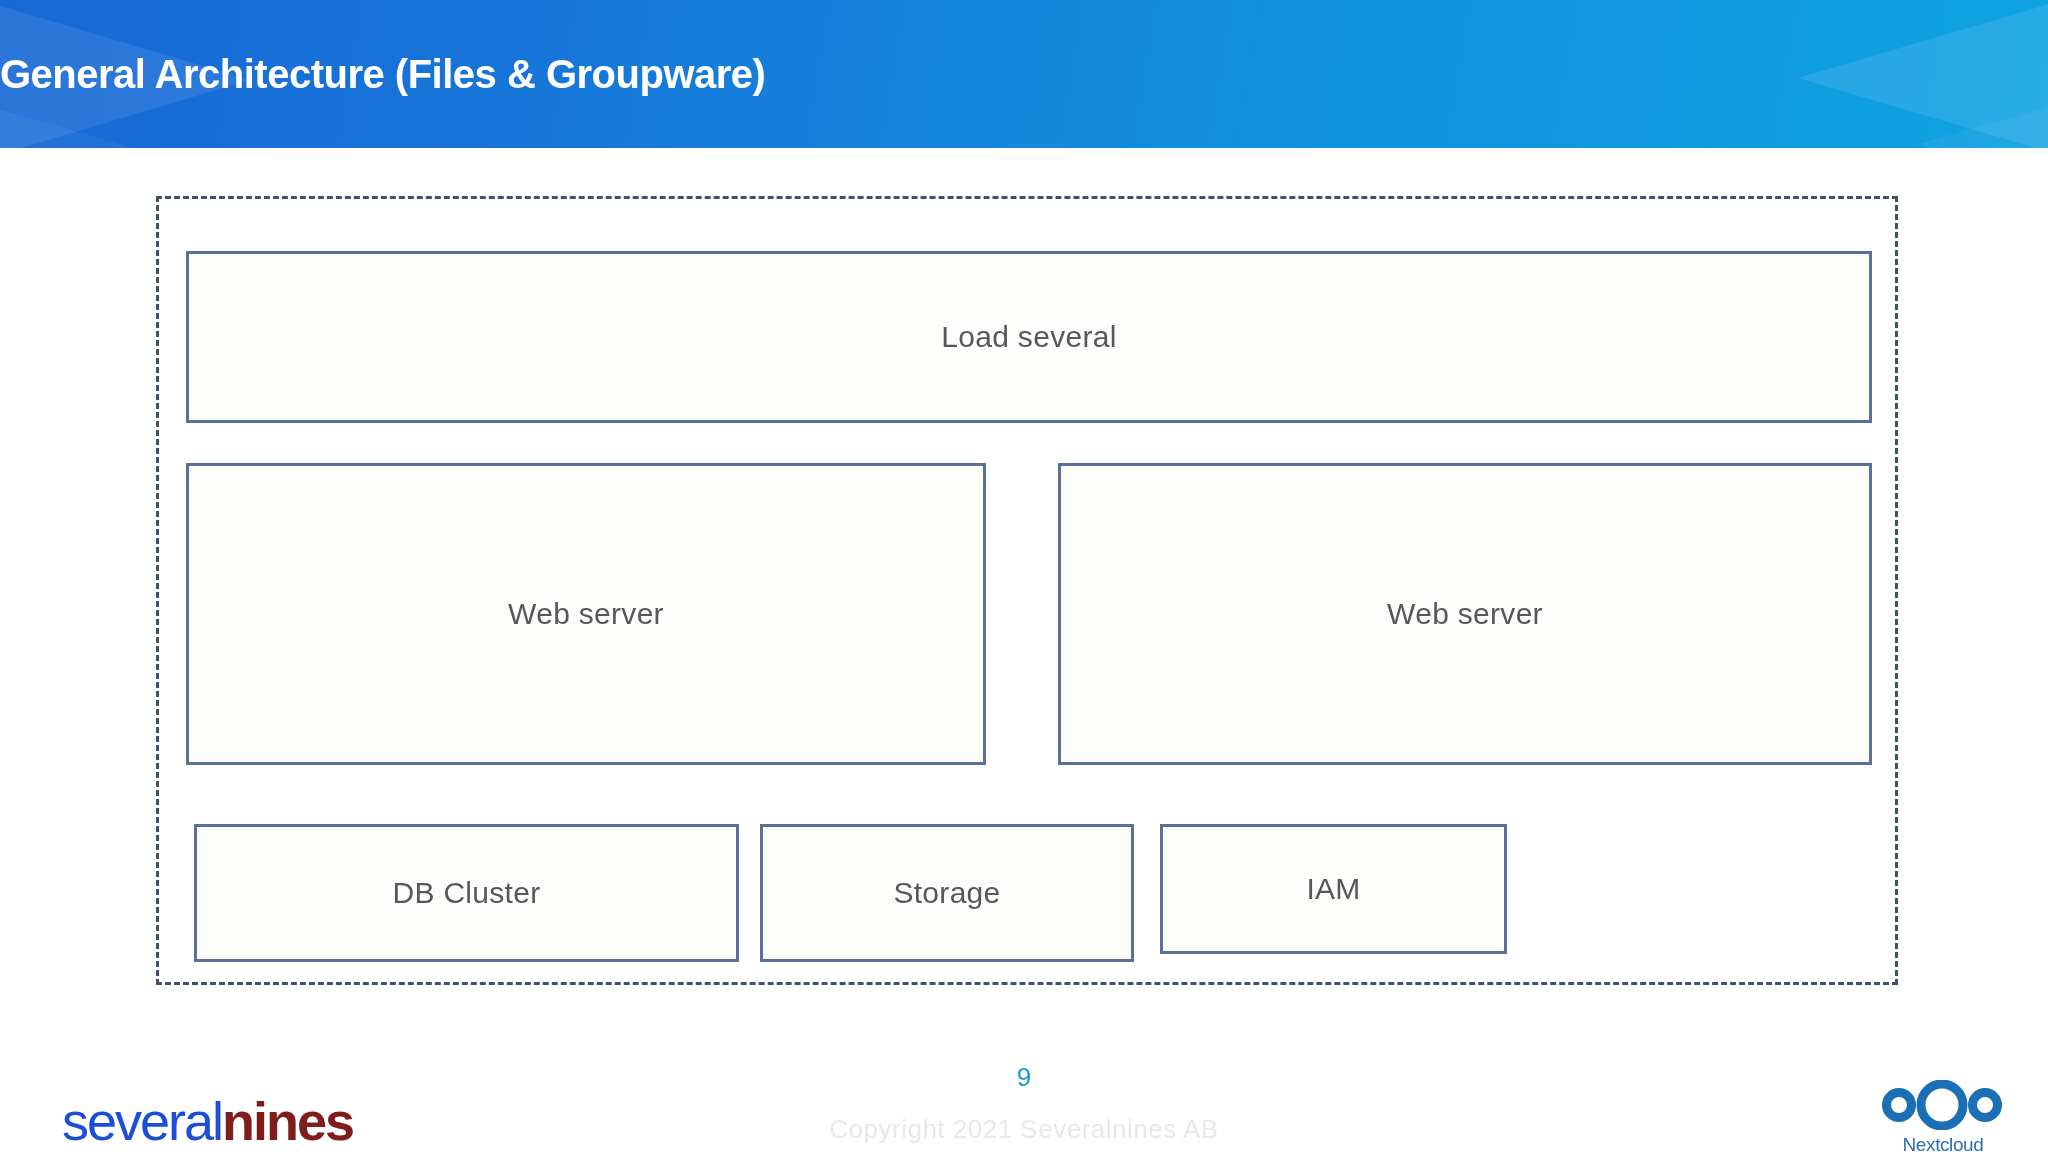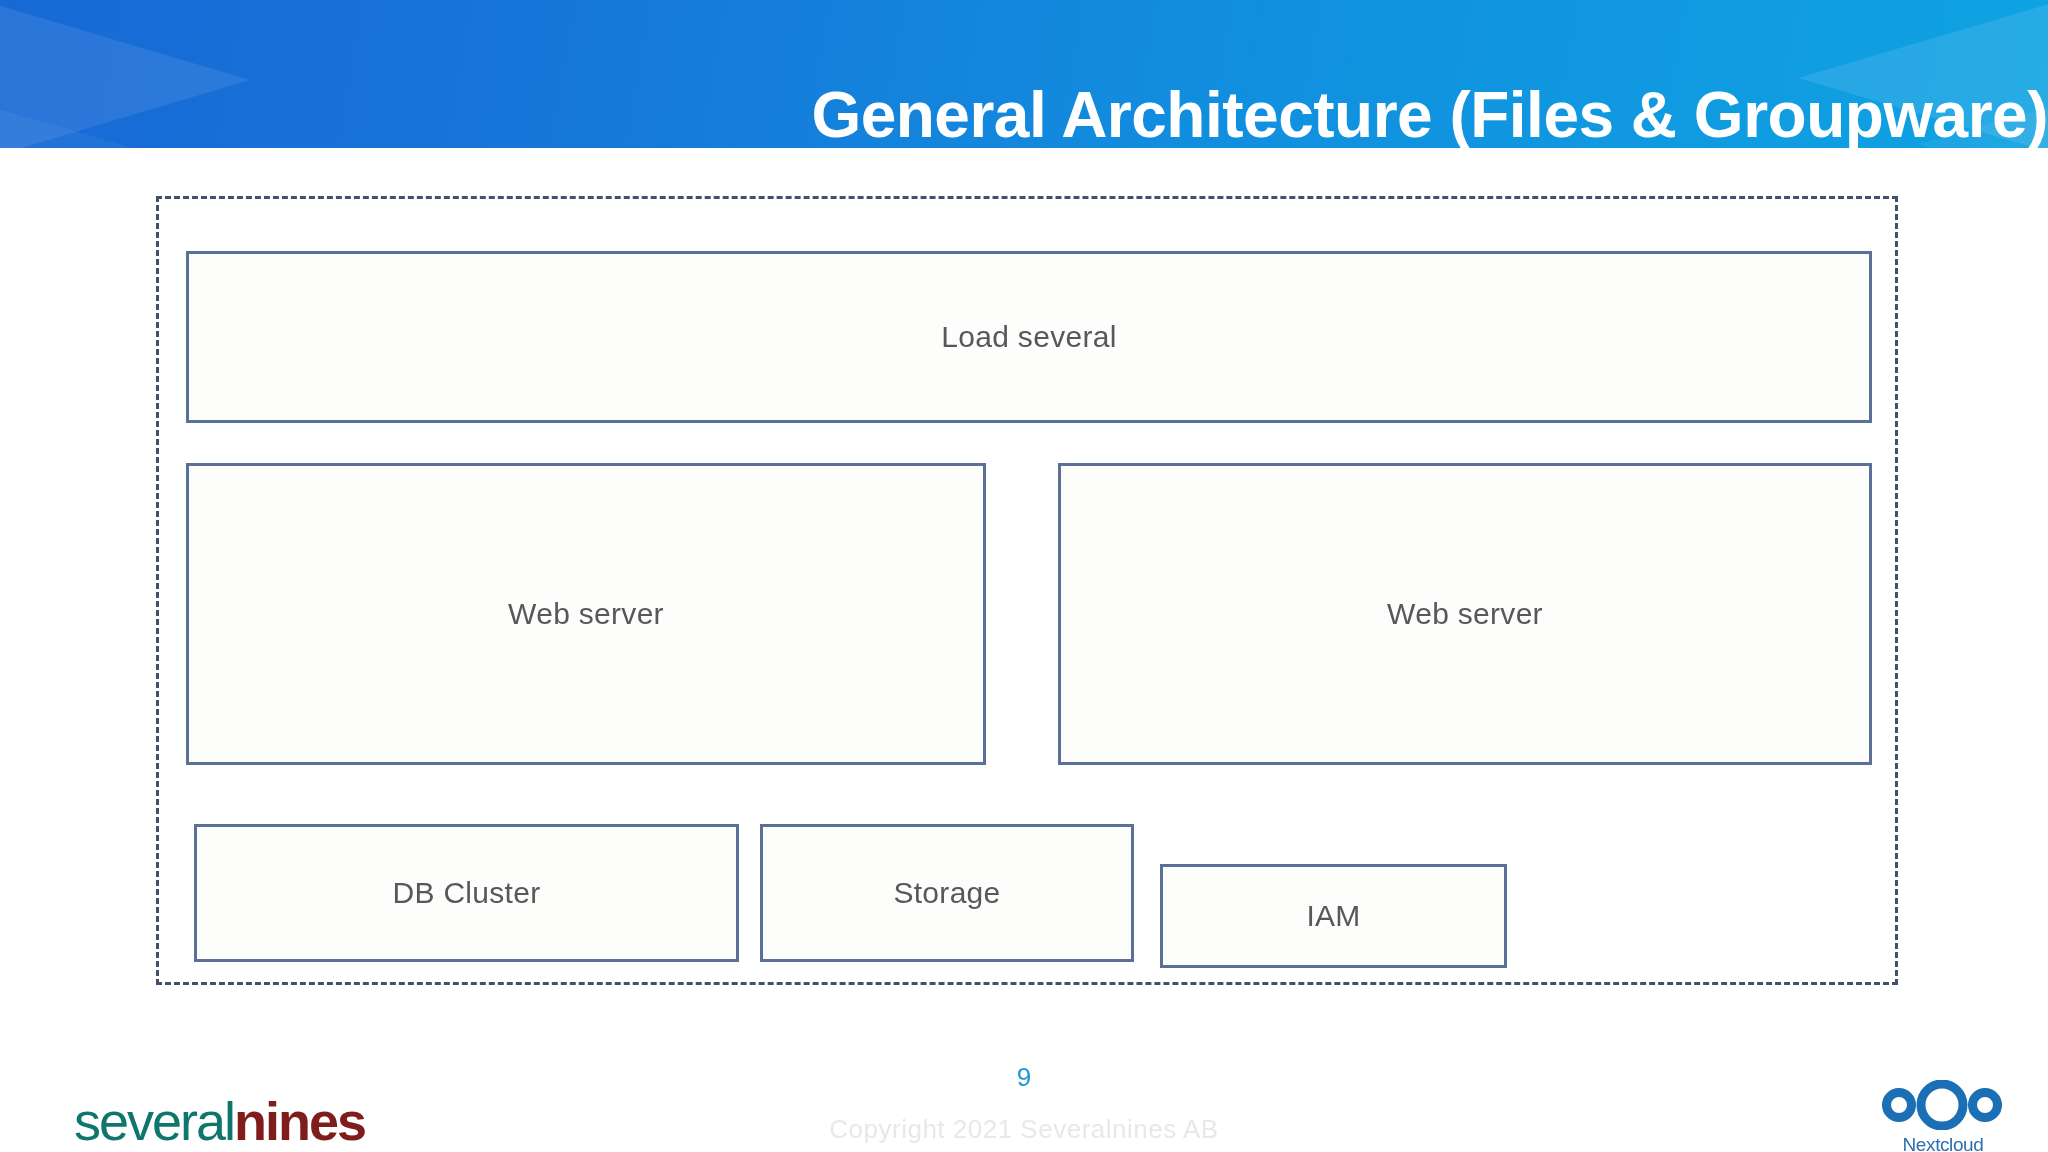--- a/index.html
+++ b/index.html
@@ -66,27 +66,26 @@
     border-bottom: 96px solid transparent;
     border-right: 340px solid rgba(255,255,255,0.06);
   }
   .slide-title {
     position: absolute;
     left: 0;
     top: 0;
     width: 2048px;
     height: 148px;
     line-height: 148px;
-    text-align: right;
+    text-align: left;
     color: #ffffff;
-    font-size: 64px;
+    font-size: 40px;
     font-weight: bold;
     letter-spacing: -0.5px;
     white-space: nowrap;
-    margin-top: 41px;
   }
 
   
   .diagram-region {
     position: absolute;
     left: 156px;
     top: 196px;
     width: 1742px;
     height: 789px;
     border: 3px dashed #44506b;
@@ -111,21 +110,21 @@
   }
 
   
   .lb-box   { left: 27px;   top: 52px;  width: 1686px; height: 172px; }
   
   .ws-box-1 { left: 27px;   top: 264px; width: 800px;  height: 302px; }
   .ws-box-2 { left: 899px;  top: 264px; width: 814px;  height: 302px; }
   
   .svc-box-1 { left: 27px;   top: 625px; width: 545px; height: 138px; margin-left: 8px; }
   .svc-box-2 { left: 601px;  top: 625px; width: 374px; height: 138px; }
-  .svc-box-3 { left: 1001px; top: 625px; width: 347px; height: 104px; margin-top: 40px; }
+  .svc-box-3 { left: 1001px; top: 625px; width: 347px; height: 130px; }
   .svc-box-4 { left: 1370px; top: 625px; width: 343px; height: 138px; }
 
   
   .footer {
     position: absolute;
     left: 0;
     top: 1030px;
     width: 2048px;
     height: 122px;
   }
@@ -151,21 +150,21 @@
 
   
   .sn-logo {
     position: absolute;
     left: 62px;
     top: 60px;
     font-size: 54px;
     letter-spacing: -2px;
     white-space: nowrap;
   }
-  .sn-several { color: #0f766e; font-weight: normal; margin-left: 12px; }
+  .sn-several { color: #1d4ed8; font-weight: normal; }
   .sn-nines   { color: #7f1d1d; font-weight: bold; }
 
   
   .nc-logo {
     position: absolute;
     left: 1868px;
     top: 50px;
     width: 150px;
     height: 90px;
   }

